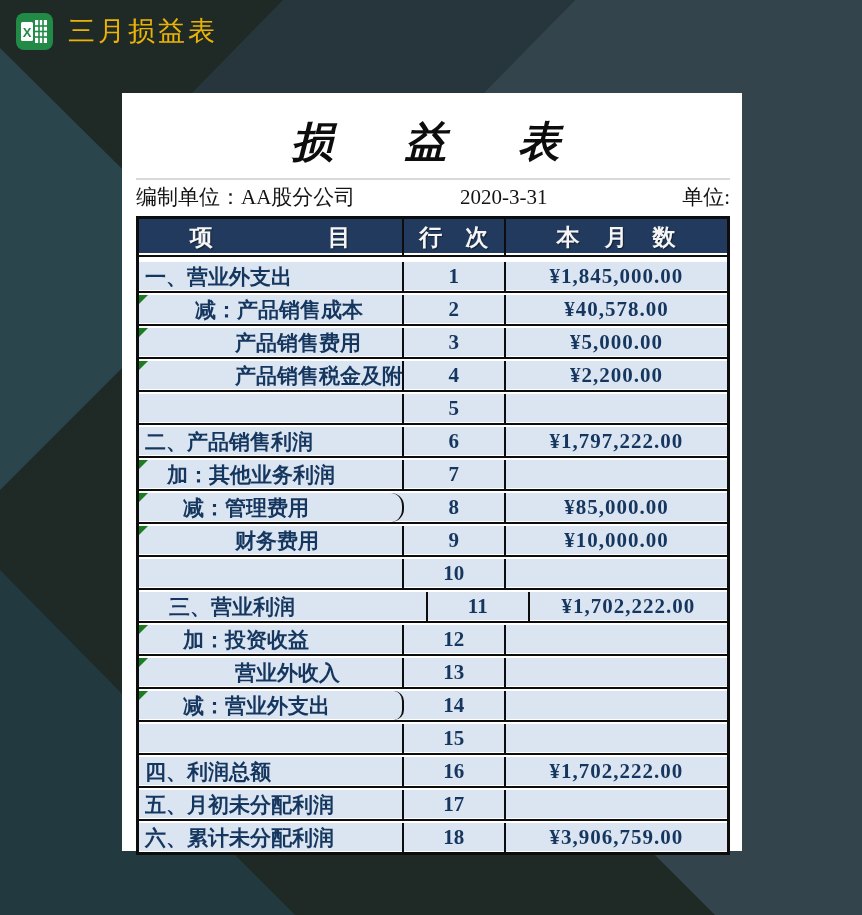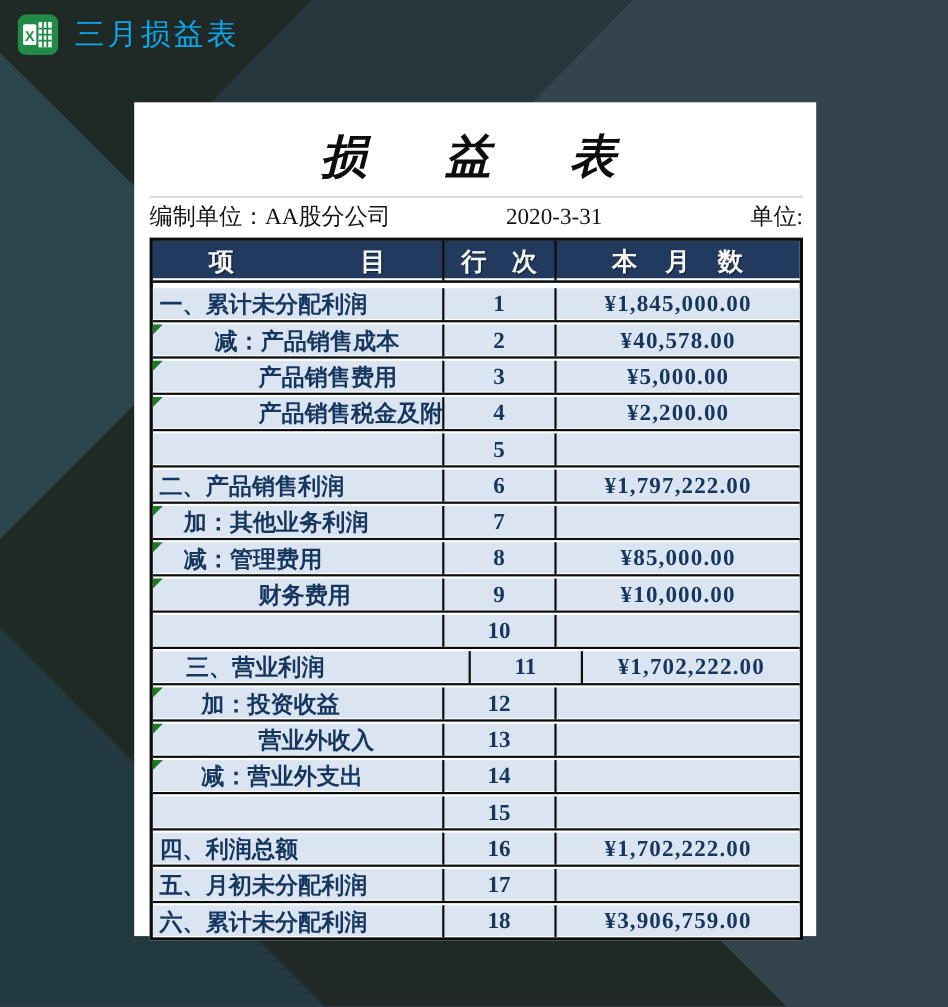--- a/index.html
+++ b/index.html
@@ -10,21 +10,21 @@
   }
   .bg{position:absolute;left:0;top:0;width:862px;height:915px;}
 
   
   .topbar{
     position:absolute;left:0;top:0;width:862px;height:62px;
     display:flex;align-items:center;gap:15px;padding-left:16px;box-sizing:border-box;
   }
   .xl-icon{width:37px;height:37px;flex:0 0 auto;}
   .topbar-title{
-    color:#0ea5e9;font-size:27px;letter-spacing:3px;font-weight:400;
+    color:#eab308;font-size:27px;letter-spacing:3px;font-weight:400;
   }
 
   
   .card{
     position:absolute;left:122px;top:93px;width:620px;height:758px;
     background:#ffffff;box-sizing:border-box;
     padding:13px 12px 0 14px;
   }
   .sheet-title{
     height:72px;display:flex;align-items:center;justify-content:center;
@@ -131,21 +131,21 @@
 
   <div class="table">
     <div class="thead">
       <div class="c-item">项　　　　　目</div>
       <div class="c-no">行　次</div>
       <div class="c-amt">本　月　数</div>
     </div>
     <div id="rows">
   <div class="trow">
     <div class="c-item" style="padding-left: 6px;">
-            <span class="item-label">一、累计未分配利润</span>
+            <span class="item-label">一、营业外支出</span>
           </div>
     <div class="c-no">1</div>
     <div class="c-amt">¥1,845,000.00</div>
   </div>
 
   <div class="trow flag">
     <div class="c-item" style="padding-left: 56px;">
             <span class="item-label">减：产品销售成本</span>
           </div>
     <div class="c-no">2</div>
@@ -186,21 +186,21 @@
 
   <div class="trow flag">
     <div class="c-item" style="padding-left: 28px;">
             <span class="item-label">加：其他业务利润</span>
           </div>
     <div class="c-no">7</div>
     <div class="c-amt"></div>
   </div>
 
   <div class="trow flag">
-    <div class="c-item" style="padding-left: 28px;">
+    <div class="c-item" style="padding-left: 44px; border-radius: 13px;">
             <span class="item-label">减：管理费用</span>
           </div>
     <div class="c-no">8</div>
     <div class="c-amt">¥85,000.00</div>
   </div>
 
   <div class="trow flag">
     <div class="c-item" style="padding-left: 96px;">
             <span class="item-label">财务费用</span>
           </div>
@@ -234,21 +234,21 @@
 
   <div class="trow flag">
     <div class="c-item" style="padding-left: 96px;">
             <span class="item-label">营业外收入</span>
           </div>
     <div class="c-no">13</div>
     <div class="c-amt"></div>
   </div>
 
   <div class="trow flag">
-    <div class="c-item" style="padding-left: 44px;">
+    <div class="c-item" style="padding-left: 44px; border-radius: 10px;">
             <span class="item-label">减：营业外支出</span>
           </div>
     <div class="c-no">14</div>
     <div class="c-amt"></div>
   </div>
 
   <div class="trow">
     <div class="c-item" style="padding-left: 6px;">
             <span class="item-label"></span>
           </div>

